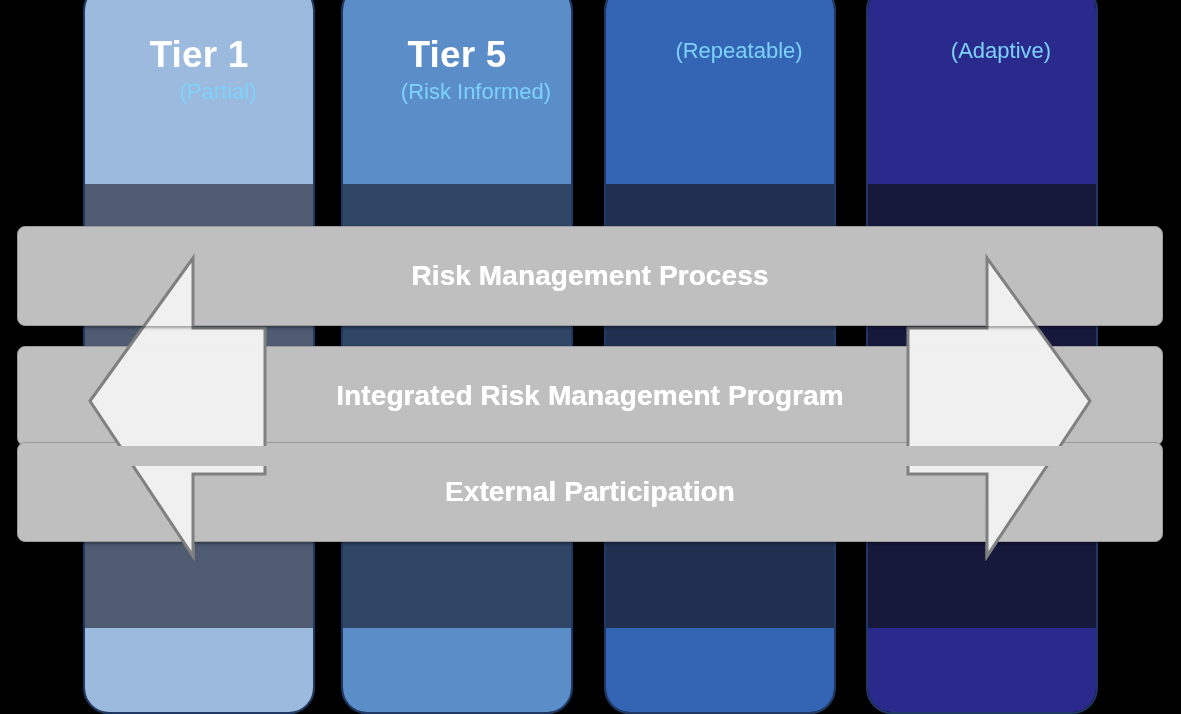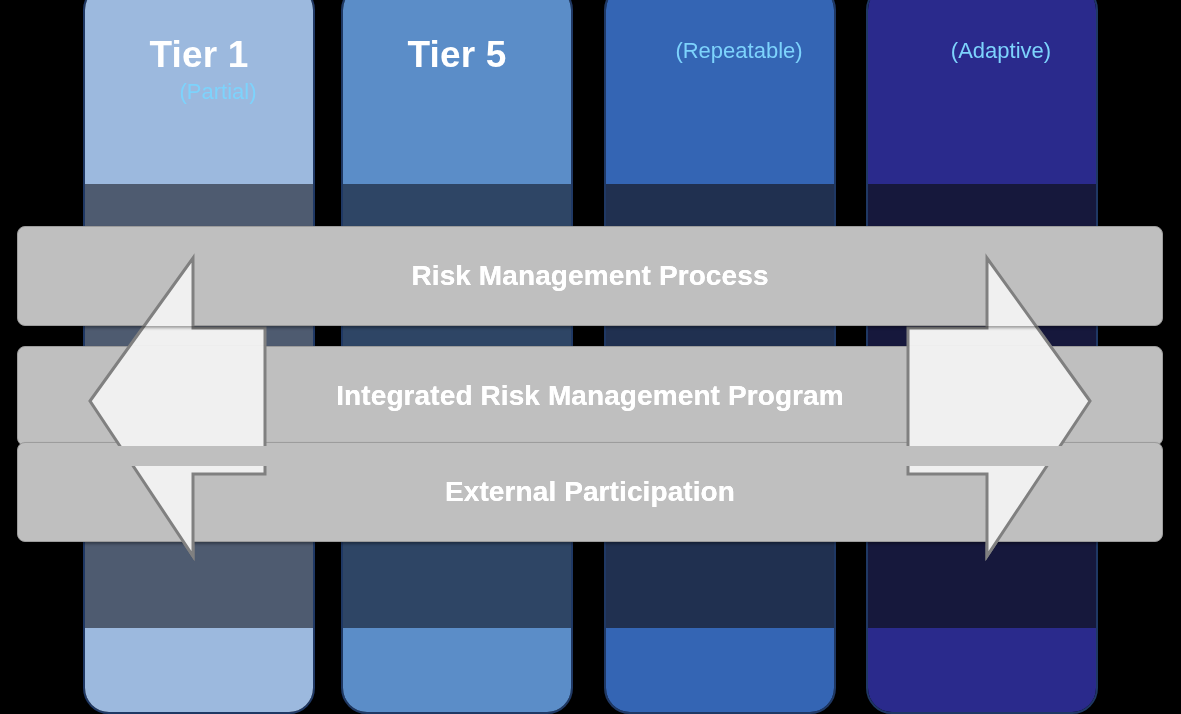--- a/index.html
+++ b/index.html
@@ -124,20 +124,21 @@
   <div class="tier-col" style="left:341px; width:232px;">
     <div class="seg seg-top" style="background:#5b8dc8;"></div>
     <div class="seg seg-shadow" style="background:#2e4565;"></div>
     <div class="seg seg-mid" style="background:#2e4565;"></div>
     <div class="seg seg-shadow2" style="background:#2e4565;"></div>
     <div class="seg seg-mid2" style="background:#2e4565;"></div>
     <div class="seg seg-shadow3" style="background:#2e4565;"></div>
     <div class="seg seg-bot" style="background:#5b8dc8;"></div>
     <div class="tier-label-wrap">
       <div class="tier-title">Tier 5</div>
+      <div class="tier-sub">(Risk Informed)</div>
     </div>
   </div>
 
   <div class="tier-col" style="left:604px; width:232px;">
     <div class="seg seg-top" style="background:#3465b4;"></div>
     <div class="seg seg-shadow" style="background:#203050;"></div>
     <div class="seg seg-mid" style="background:#203050;"></div>
     <div class="seg seg-shadow2" style="background:#203050;"></div>
     <div class="seg seg-mid2" style="background:#203050;"></div>
     <div class="seg seg-shadow3" style="background:#203050;"></div>

